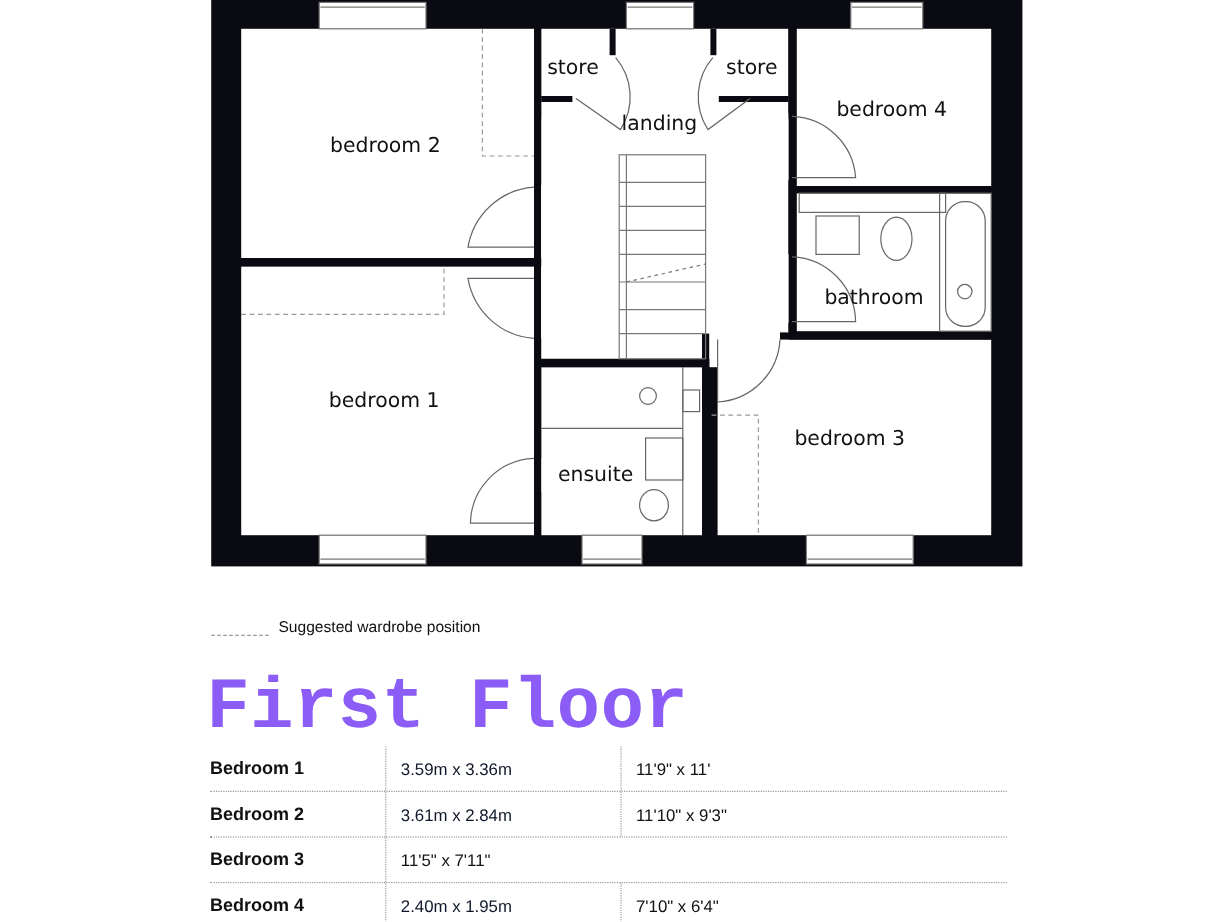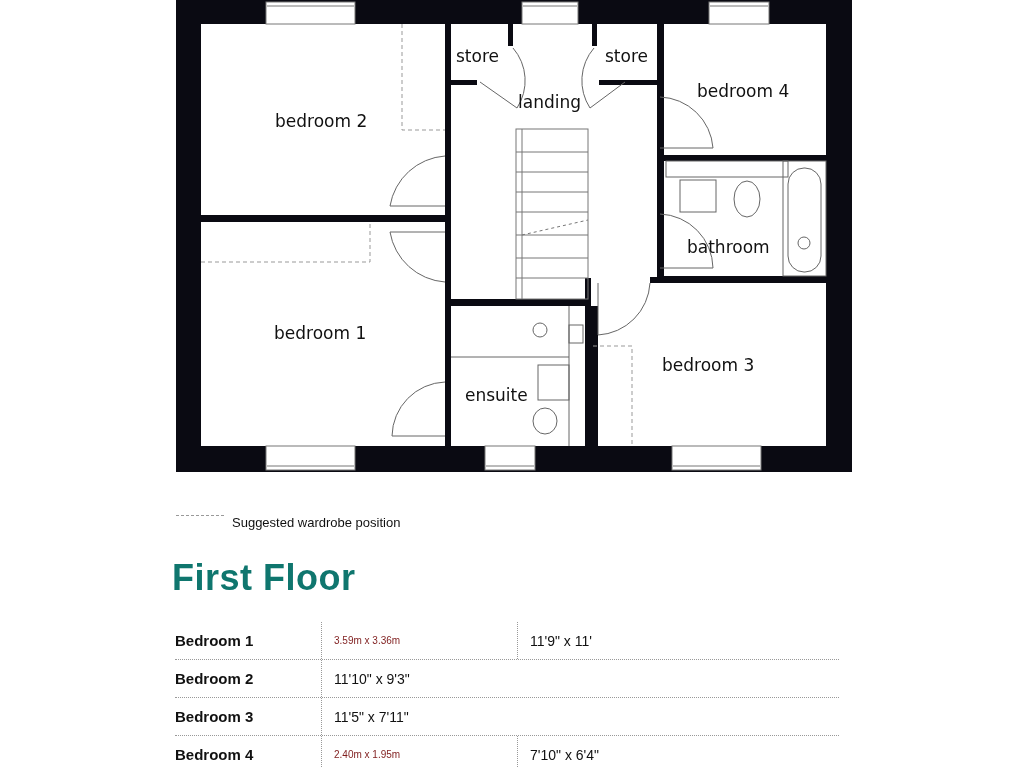--- a/index.html
+++ b/index.html
@@ -1,27 +1,27 @@
 <!DOCTYPE html>
 <html><head>
 <meta charset="utf-8">
 <style>
   html, body { margin:0; padding:0; background:#ffffff; }
   body { width:1024px; height:768px; position:relative; overflow:hidden; font-family:"Liberation Sans", sans-serif; }
   #plan { position:absolute; left:0; top:0; }
   .room-label { font-family:"DejaVu Sans", sans-serif; font-size:17px; fill:#111; }
-  #legend { position:absolute; left:176px; top:515px; display:flex; align-items:flex-start; }
+  #legend { position:absolute; left:176px; top:515px; display:flex; align-items:flex-end; }
   #legend .dash { width:48px; border-top:1px dashed #999; margin-right:8px; }
   #legend .txt { font-size:13px; color:#111; }
-  #title { position:absolute; left:172px; top:557px; font-family:Liberation Sans, sans-serif; font-size:36px; font-weight:bold; color:#0f766e; letter-spacing:0.5px; }
+  #title { position:absolute; left:172px; top:557px; font-family:Liberation Mono, monospace; font-size:60px; font-weight:bold; color:#8b5cf6; letter-spacing:0.5px; }
   #spec { position:absolute; left:175px; top:622px; width:664px; }
   .row { display:flex; height:37px; align-items:center; border-bottom:1px dotted #999; position:relative; }
   .row:last-child { border-bottom:none; }
   .c1 { width:146px; font-weight:bold; font-size:15px; color:#111; }
-  .c2 { width:196px; font-size:10px; color:#7f1d1d; padding-left:12px; border-left:1px dotted #999; height:100%; display:flex; align-items:center; box-sizing:border-box; }
+  .c2 { width:196px; font-size:14px; color:#0f172a; padding-left:12px; border-left:1px dotted #999; height:100%; display:flex; align-items:center; box-sizing:border-box; }
   .c3 { flex:1; font-size:14px; color:#111; padding-left:12px; border-left:1px dotted #999; height:100%; display:flex; align-items:center; box-sizing:border-box; }
 </style>
 </head>
 <body>
 
 <svg id="plan" width="1024" height="480" viewBox="0 0 1024 480">
 
   <rect x="176" y="0" width="676" height="472" fill="#0a0a12"></rect>
 
   <g fill="#ffffff">
@@ -139,20 +139,21 @@
 <div id="title">First Floor</div>
 
 <div id="spec">
   <div class="row">
     <div class="c1">Bedroom 1</div>
     <div class="c2">3.59m x 3.36m</div>
     <div class="c3">11'9" x 11'</div>
   </div>
   <div class="row">
     <div class="c1">Bedroom 2</div>
+    <div class="c2">3.61m x 2.84m</div>
     <div class="c3">11'10" x 9'3"</div>
   </div>
   <div class="row">
     <div class="c1">Bedroom 3</div>
     <div class="c3">11'5" x 7'11"</div>
   </div>
   <div class="row">
     <div class="c1">Bedroom 4</div>
     <div class="c2">2.40m x 1.95m</div>
     <div class="c3">7'10" x 6'4"</div>

